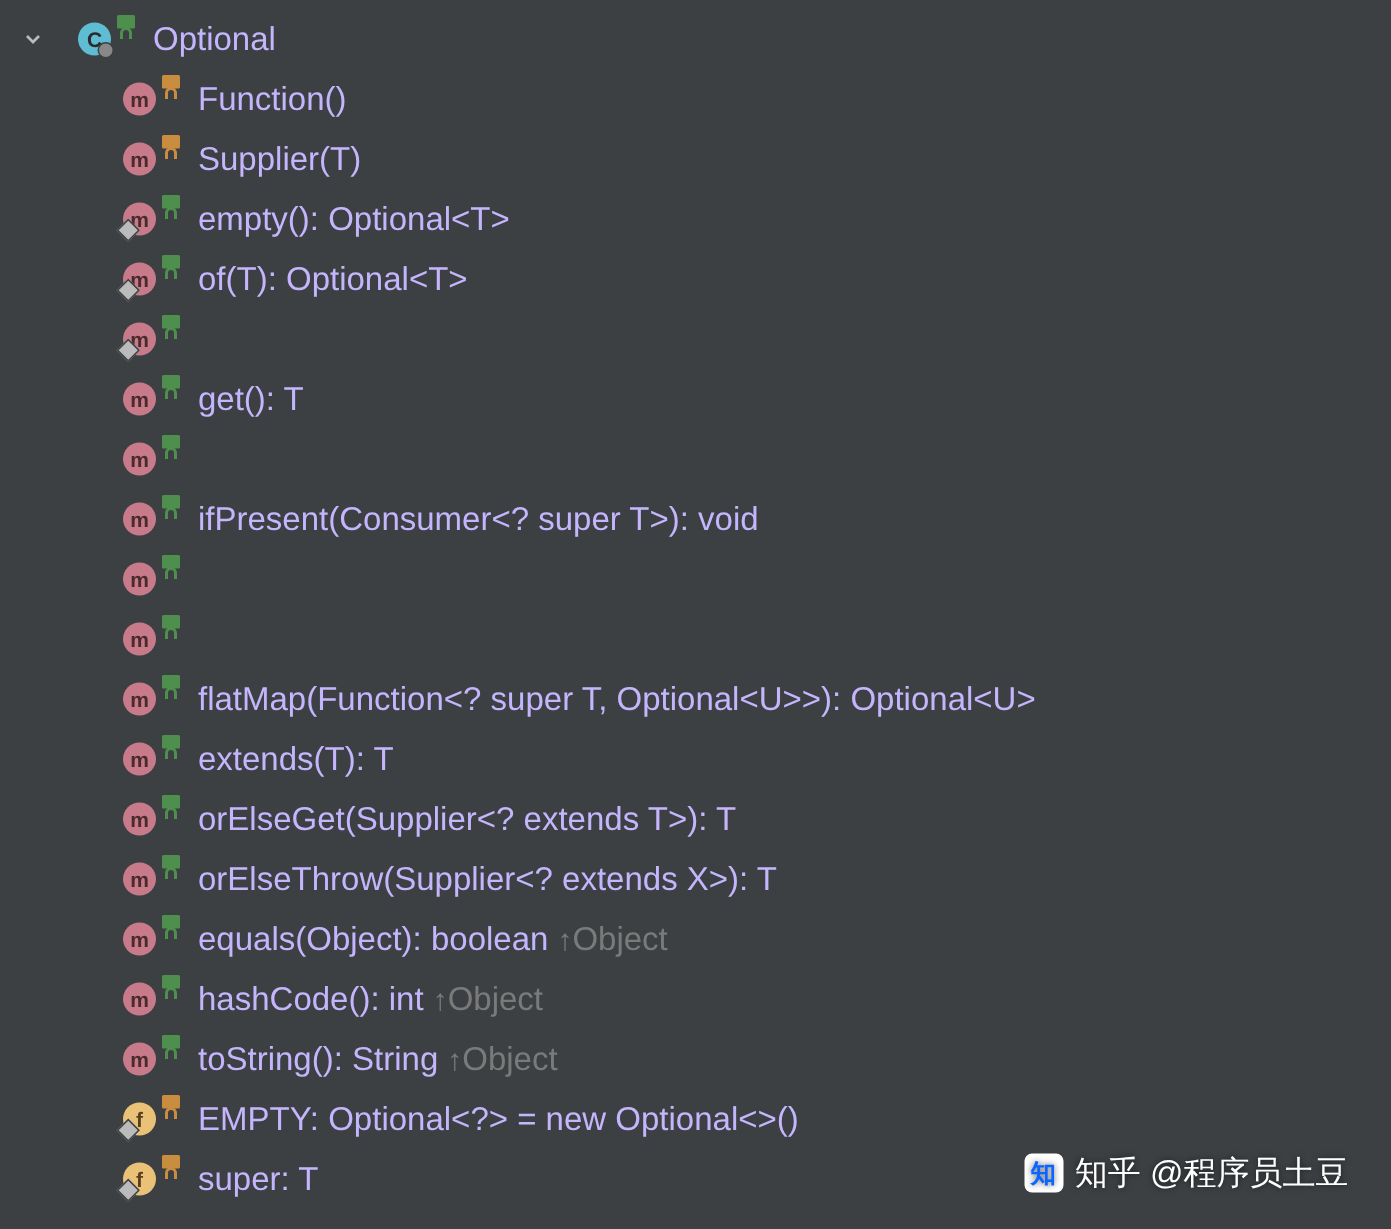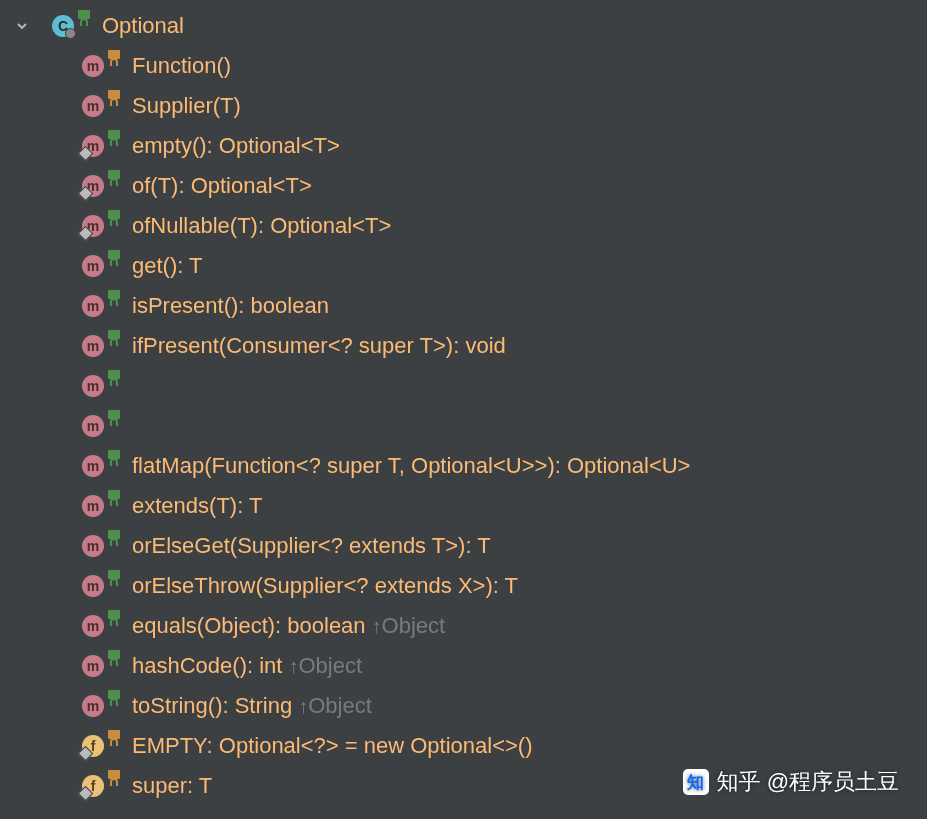--- a/index.html
+++ b/index.html
@@ -12,21 +12,21 @@
   .badge-c{background:#5fbdd3;color:#2b2b2b}
   .badge-m{background:#c77b8a;color:#4a2b2b}
   .badge-f{background:#eac277;color:#5a4020}
   .corner{position:absolute;width:9px;height:9px;background:#bbb;transform:rotate(45deg);left:-2px;bottom:-2px;border:1px solid #3c4043}
   .marker{width:12px;height:14px;margin-right:12px;flex:0 0 12px}
   .lock{position:relative;width:12px;height:14px}
   .lock::before{content:"";position:absolute;bottom:0;left:0;width:12px;height:9px;border-radius:1px}
   .lock::after{content:"";position:absolute;top:-1px;left:2px;width:4px;height:6px;border:2px solid;border-bottom:none;border-radius:4px 4px 0 0}
   .lock-green::before{background:#4e8f4e}.lock-green::after{border-color:#4e8f4e}
   .lock-orange::before{background:#c88d3f}.lock-orange::after{border-color:#c88d3f}
-  .txt{color:#fdba74}
+  .txt{color:#c4b5fd}
   .dim{color:#7a7a7a;margin-left:6px}
   .arrow-up{color:#7a7a7a;font-size:20px}
   .watermark{position:absolute;right:28px;bottom:22px;color:#ffffff;font-size:22px;display:flex;align-items:center;gap:8px;text-shadow:0 0 4px rgba(0,0,0,.6)}
   .zhi{width:26px;height:26px;background:#fff;color:#0a66ff;font-weight:700;font-size:17px;border-radius:5px;display:flex;align-items:center;justify-content:center}
 </style>
 </head>
 <body>
 
 <div class="tree">
   <div class="row root">
@@ -59,31 +59,29 @@
         <span class="txt">empty(): Optional&lt;T&gt;</span>
       </div>
       <div class="row child">
         <span class="badge badge-m">m<span class="corner"></span></span>
         <span class="marker"><span class="lock lock-green"></span></span>
         <span class="txt">of(T): Optional&lt;T&gt;</span>
       </div>
       <div class="row child">
         <span class="badge badge-m">m<span class="corner"></span></span>
         <span class="marker"><span class="lock lock-green"></span></span>
-        <span class="txt">ofNullable(T): Optional&lt;T&gt;</span>
       </div>
       <div class="row child">
         <span class="badge badge-m">m</span>
         <span class="marker"><span class="lock lock-green"></span></span>
         <span class="txt">get(): T</span>
       </div>
       <div class="row child">
         <span class="badge badge-m">m</span>
         <span class="marker"><span class="lock lock-green"></span></span>
-        <span class="txt">isPresent(): boolean</span>
       </div>
       <div class="row child">
         <span class="badge badge-m">m</span>
         <span class="marker"><span class="lock lock-green"></span></span>
         <span class="txt">ifPresent(Consumer&lt;? super T&gt;): void</span>
       </div>
       <div class="row child">
         <span class="badge badge-m">m</span>
         <span class="marker"><span class="lock lock-green"></span></span>
       </div>

